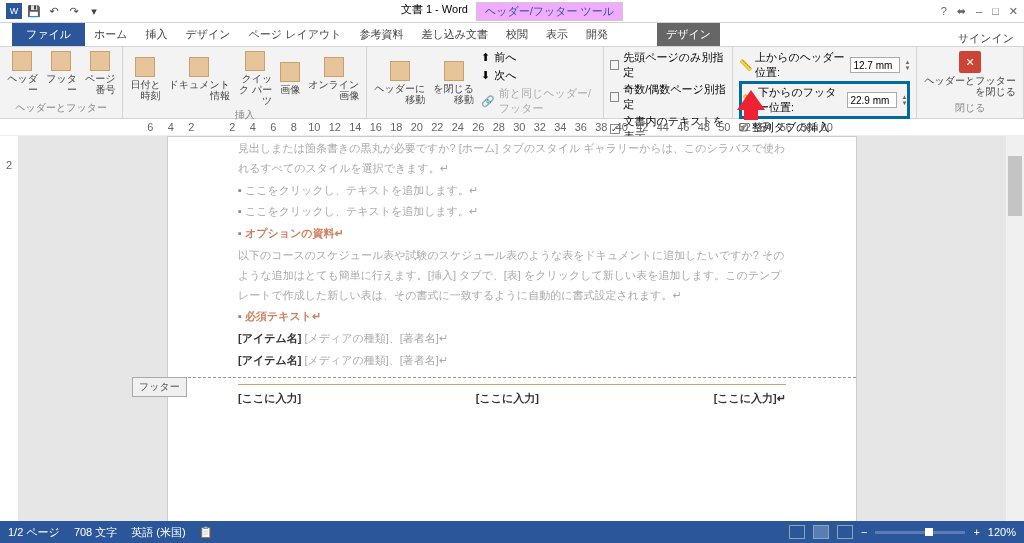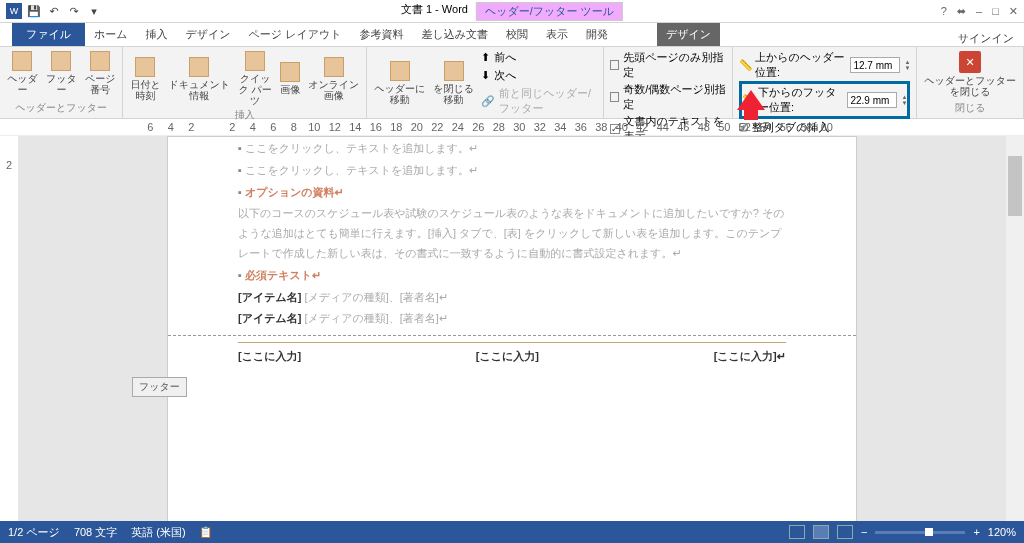--- a/index.html
+++ b/index.html
@@ -13,21 +13,21 @@
 .tabs{height:24px;background:#fff;display:flex;align-items:flex-end;padding-left:12px;border-bottom:1px solid #d4d4d4;position:relative}
 .tabs .tab{padding:4px 9px;color:#444;cursor:pointer}
 .tabs .file{background:#2b579a;color:#fff;padding:4px 14px}
 .tabs .ctxtab{background:#666;color:#fff}
 .tabs .signin{position:absolute;right:10px;color:#444}
 .ribbon{height:72px;background:#f3f3f3;border-bottom:1px solid #d4d4d4;display:flex}
 .grp{border-right:1px solid #d4d4d4;padding:2px 4px;display:flex;flex-direction:column;justify-content:space-between}
 .grp .row{display:flex;gap:2px}
 .grp .btn{display:flex;flex-direction:column;align-items:center;justify-content:center;padding:2px 3px;gap:2px}
 .grp .btn .ic{width:20px;height:20px;background:#e8c49a;border:1px solid #c9a06b}
-.grp .btn .lbl{font-size:10px;color:#444;text-align:center;line-height:1.1}
+.grp .btn .lbl{font-size:10px;color:#444;text-align:right;line-height:1.1}
 .grp .gname{font-size:10px;color:#888;text-align:center;padding-bottom:1px}
 .grp .line{display:flex;align-items:center;gap:4px;font-size:10px;padding:1px 2px}
 .grp .cb{width:10px;height:10px;border:1px solid #888;display:inline-block}
 .grp .cb.ck::after{content:"✓";position:relative;top:-3px;left:0;font-size:9px;color:#444}
 .pos{padding:2px 6px}
 .pos .line{display:flex;align-items:center;gap:4px;padding:1px 0}
 .pos input{width:50px;height:16px;font-size:10px;border:1px solid #aaa;padding:7px 2px}
 .spin{display:flex;flex-direction:column;font-size:6px;color:#666}
 .redbox{border:3px solid #0369a1;padding:0 2px}
 .redarrow{position:absolute;left:737px;top:90px;width:0;height:0;border-left:14px solid transparent;border-right:14px solid transparent;border-bottom:20px solid #e23}
@@ -259,20 +259,21 @@
 
 <div class="vruler" id="vruler">
     <div></div>
     <div>2</div>
     <div></div>
     <div></div>
   </div>
 
 <div class="doc">
   <div class="page">
+    <p style="color:#aaa">見出しまたは箇条書きの黒丸が必要ですか? [ホーム] タブのスタイル ギャラリーからは、このシラバスで使われるすべてのスタイルを選択できます。↵</p>
     <p class="bul" style="color:#aaa">ここをクリックし、テキストを追加します。↵</p>
     <p class="bul" style="color:#aaa">ここをクリックし、テキストを追加します。↵</p>
     <p class="sh bul">オプションの資料↵</p>
     <p style="color:#aaa">以下のコースのスケジュール表や試験のスケジュール表のような表をドキュメントに追加したいですか? そのような追加はとても簡単に行えます。[挿入] タブで、[表] をクリックして新しい表を追加します。このテンプレートで作成した新しい表は、その書式に一致するように自動的に書式設定されます。↵</p>
     <p class="sh bul">必須テキスト↵</p>
     <p style="color:#aaa"><span class="bold">[アイテム名]</span><span> [メディアの種類]、[著者名]↵</span></p>
     <p style="color:#aaa"><span class="bold">[アイテム名]</span><span> [メディアの種類]、[著者名]↵</span></p>
     <div class="ftag">フッター</div>
     <div class="dashed"></div>
     <hr>

